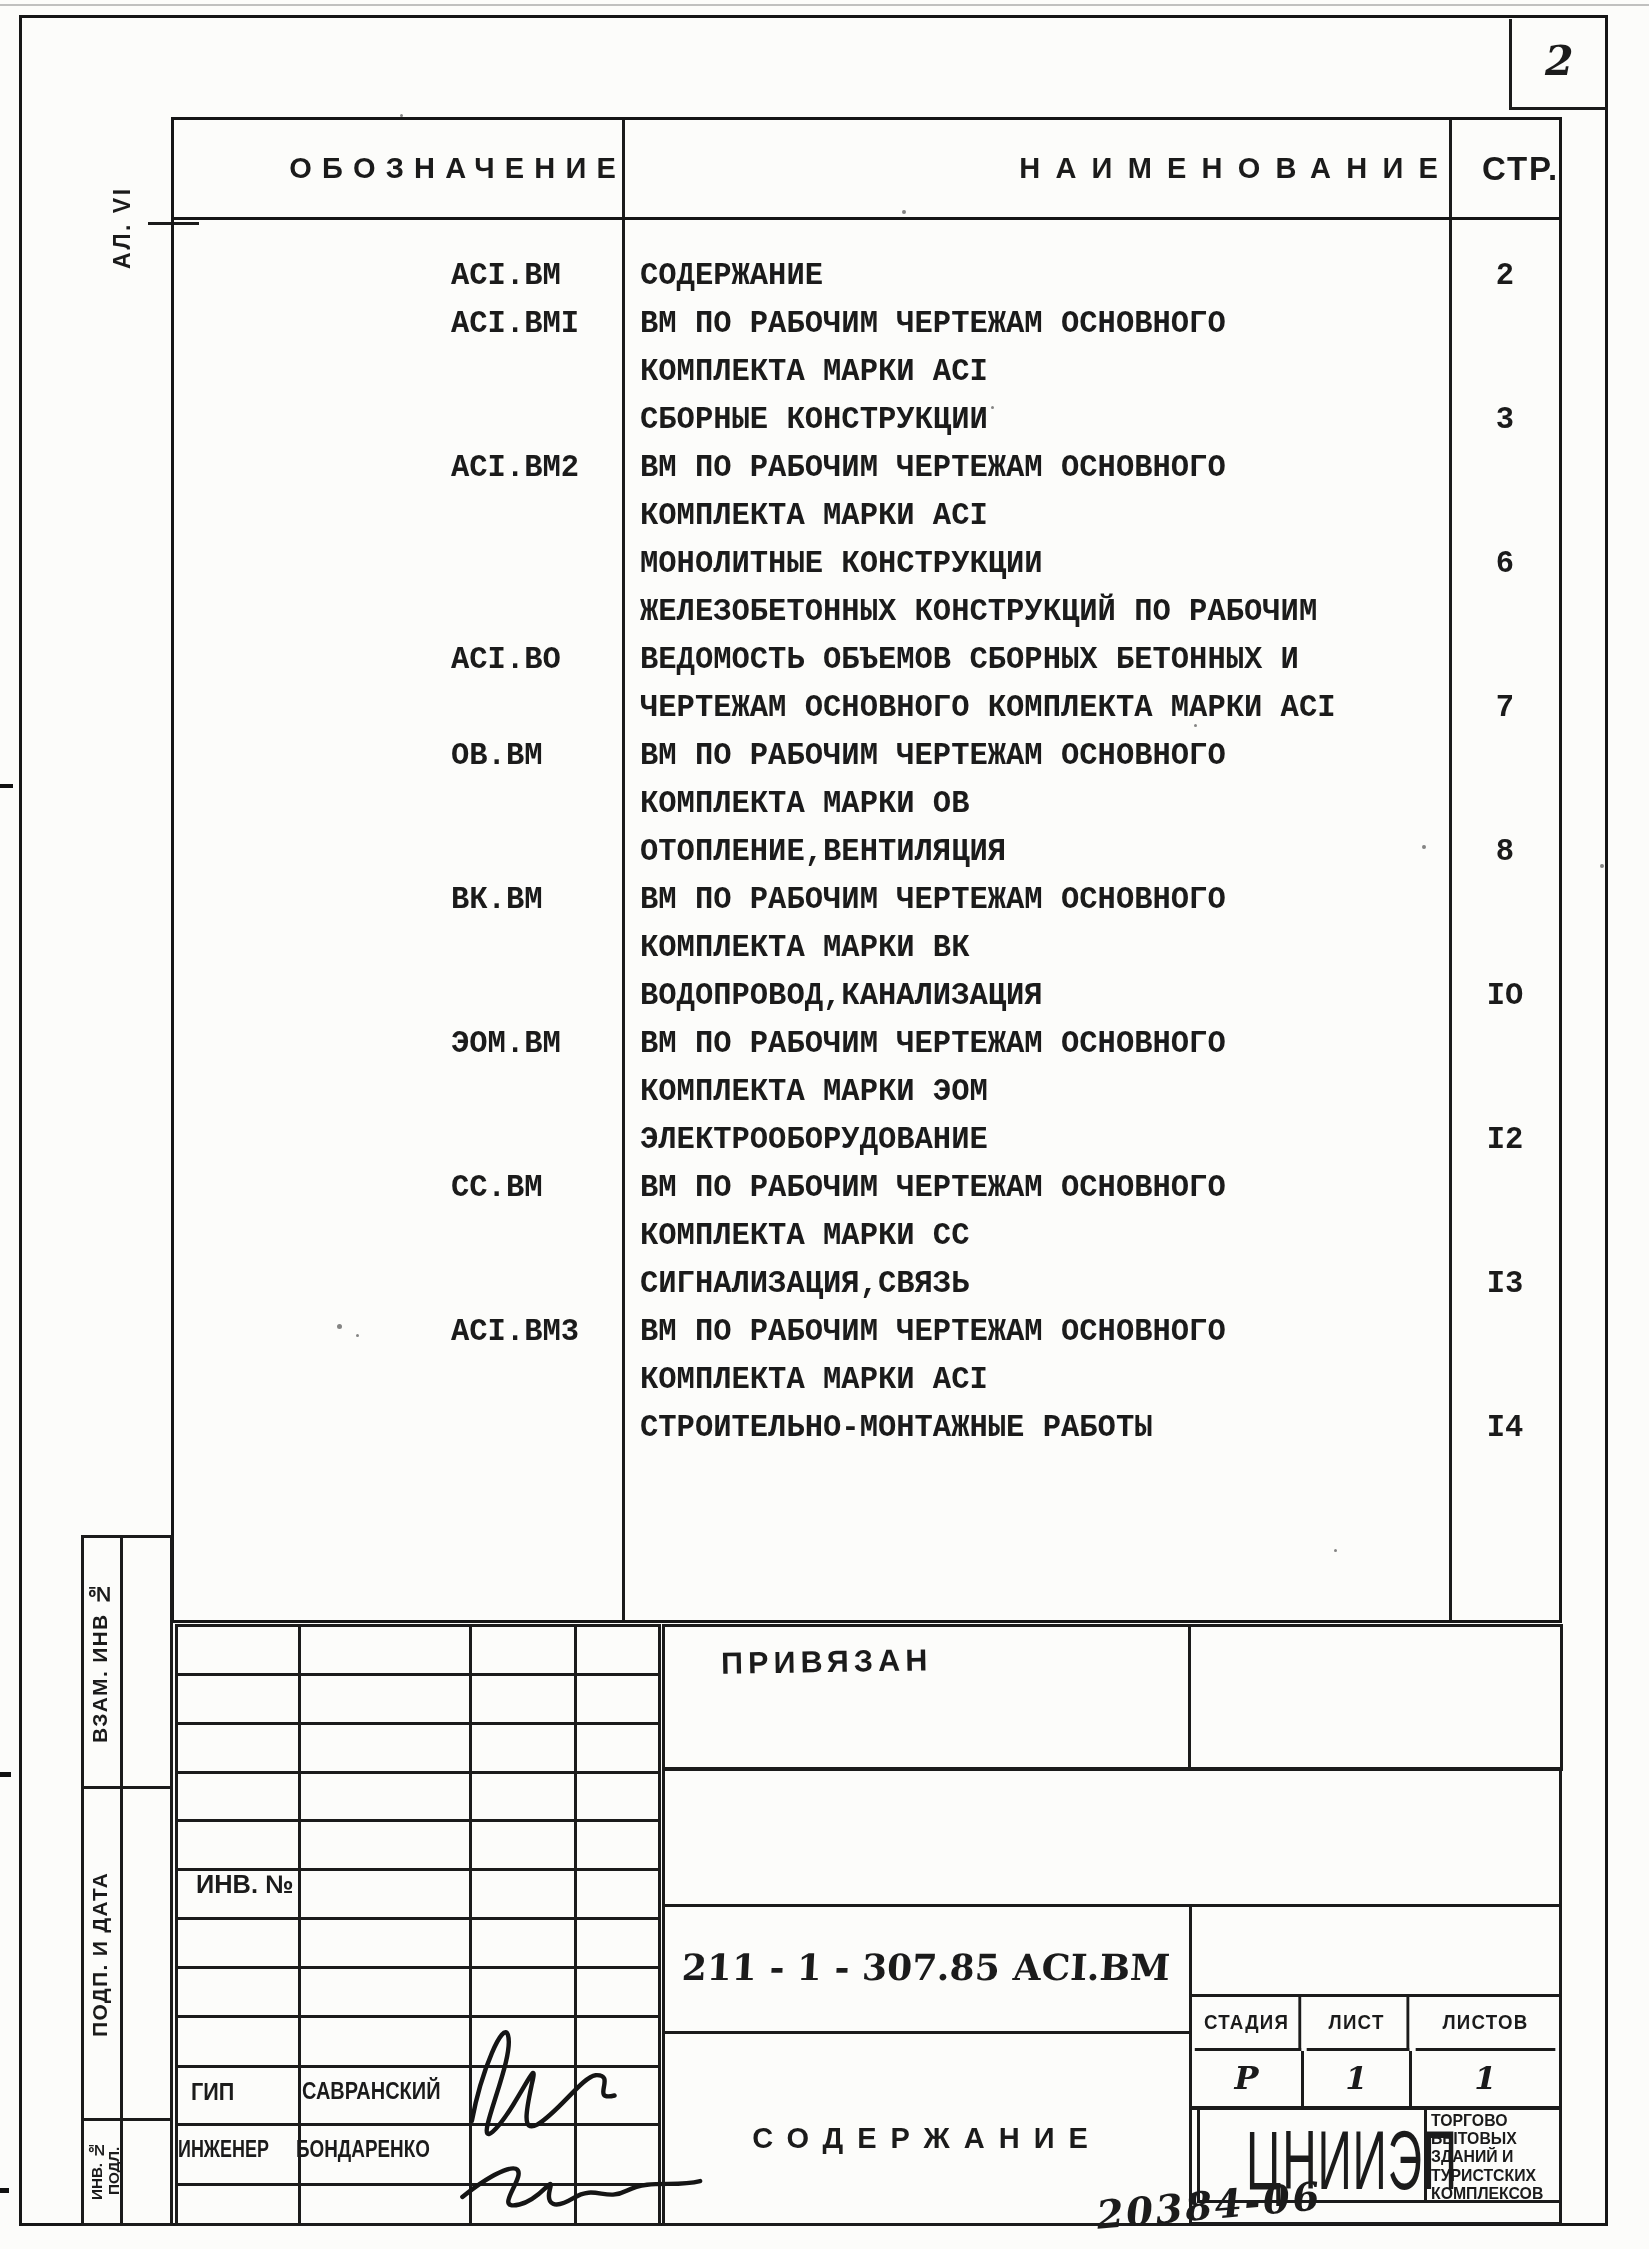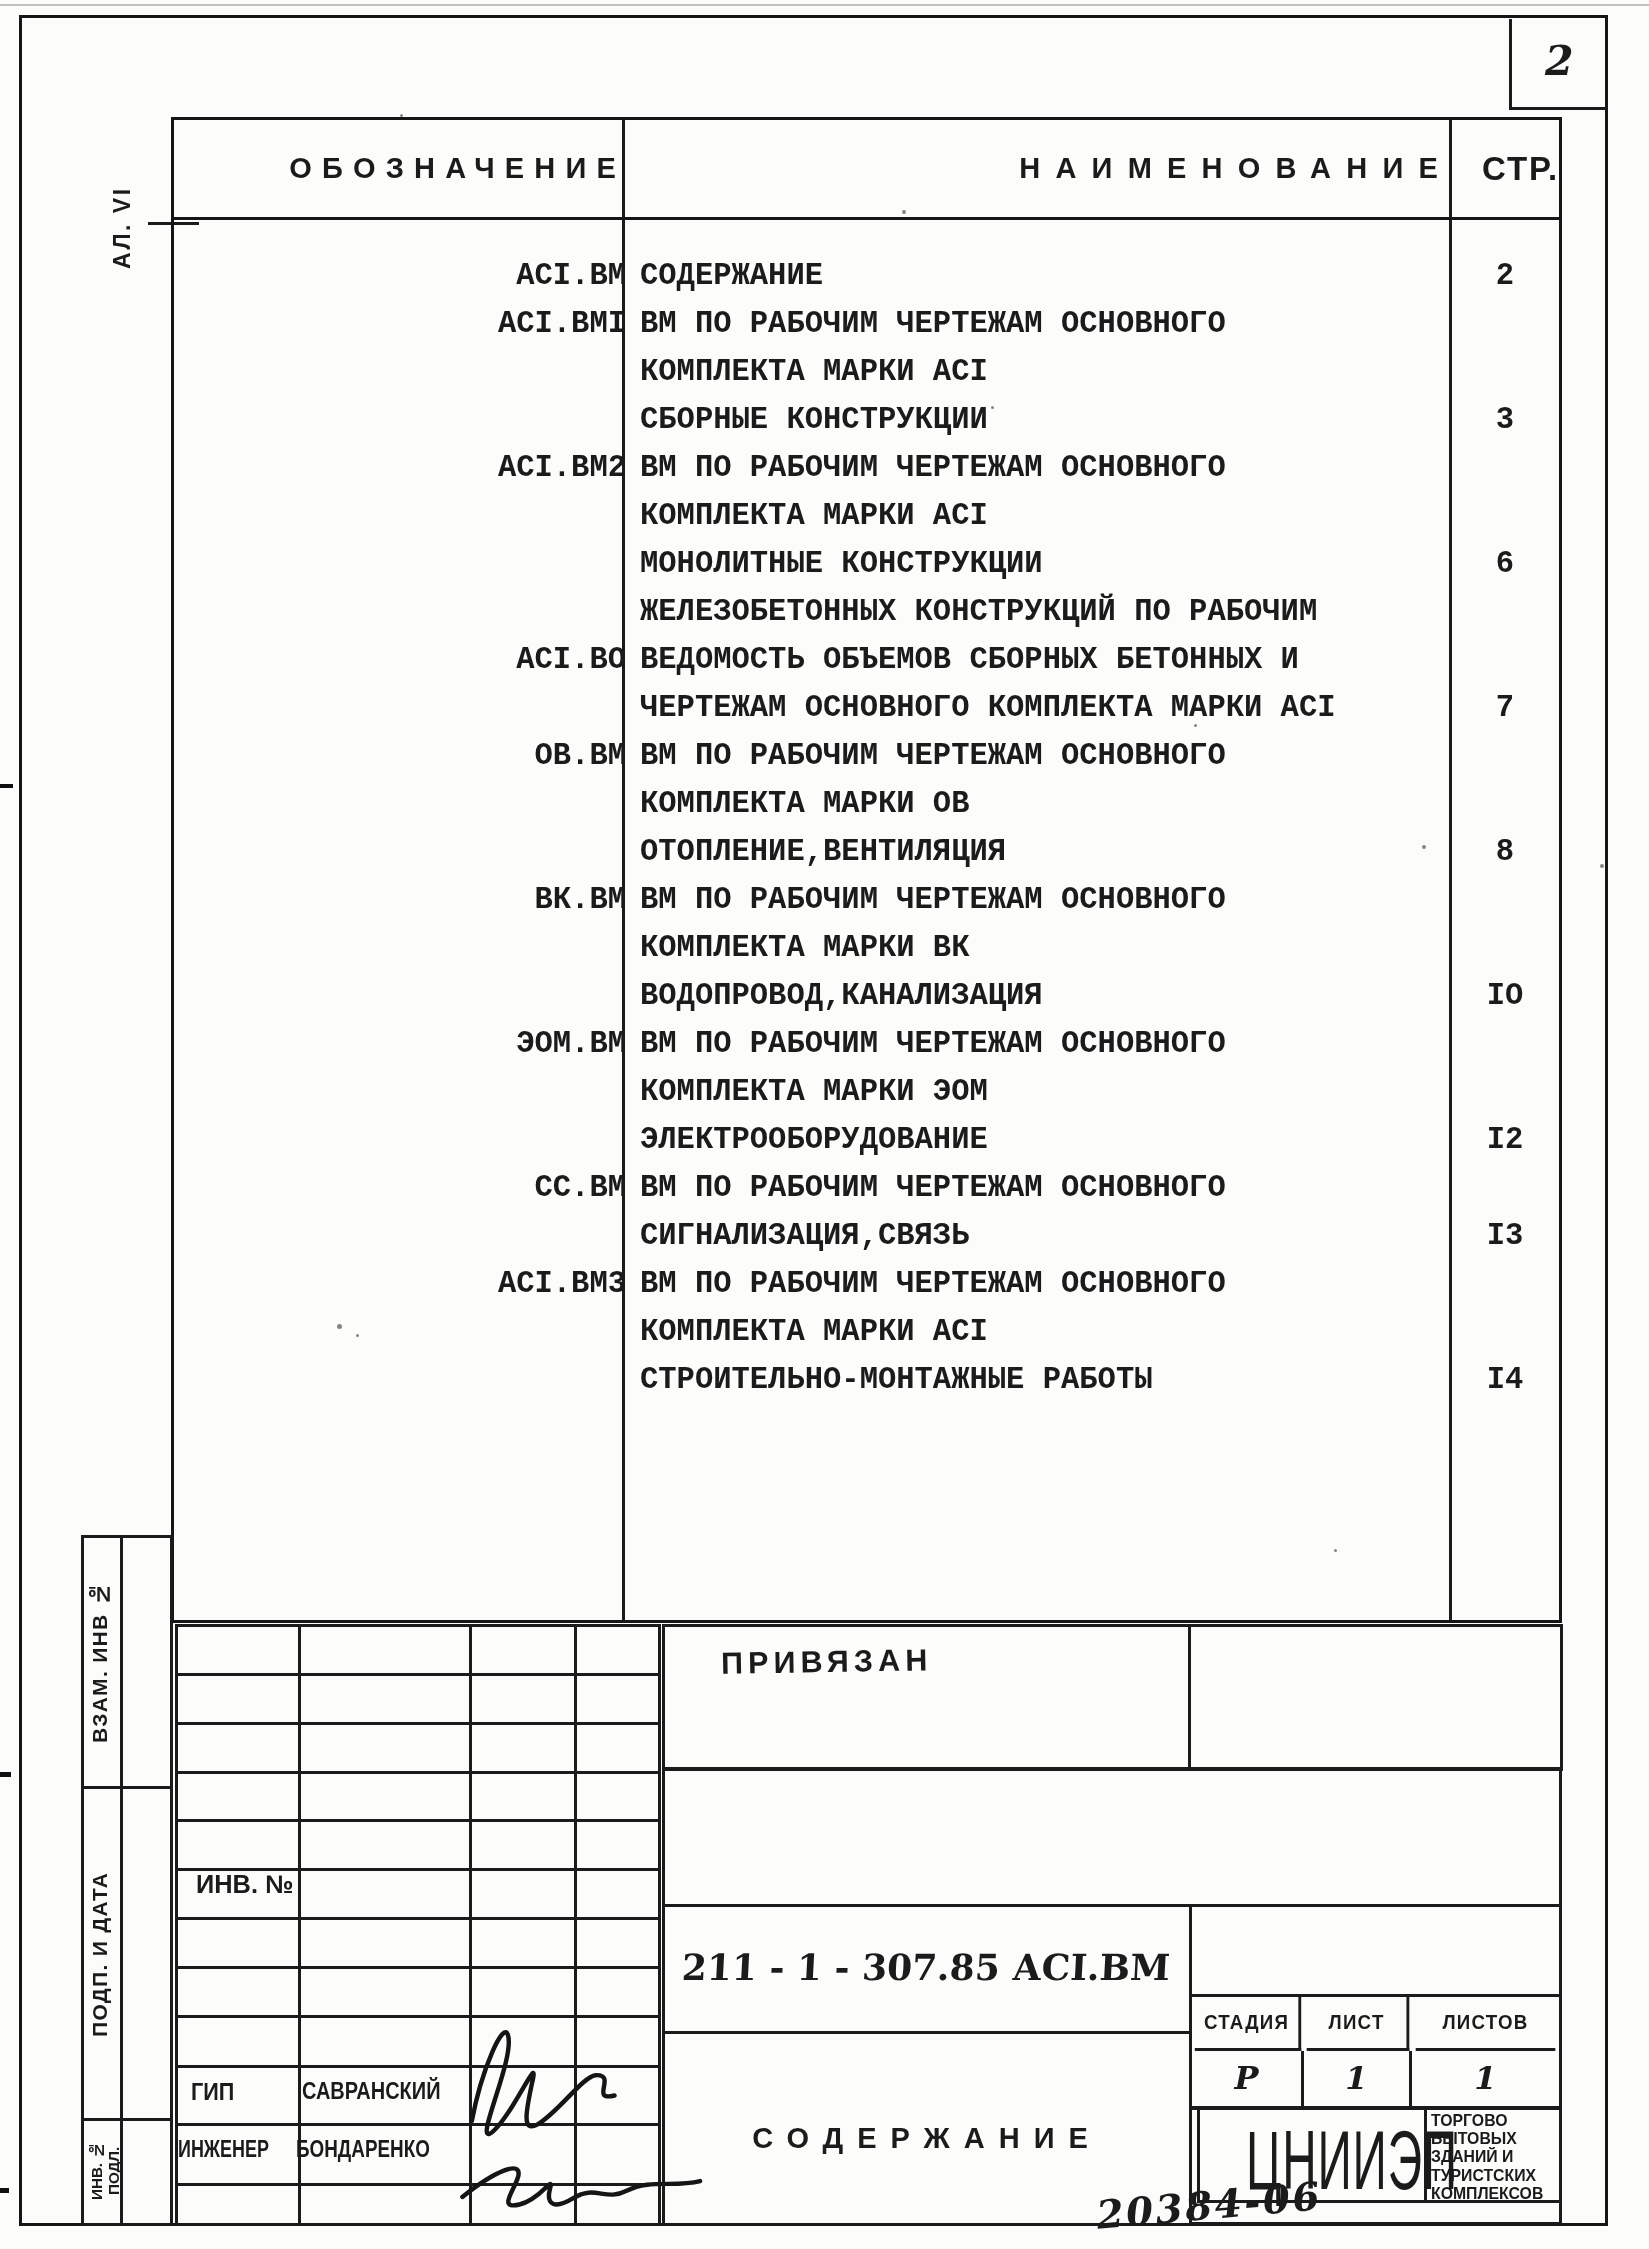--- a/index.html
+++ b/index.html
@@ -35,21 +35,21 @@
   #thead { position:absolute; left:0; top:0; width:100%; height:100px;
     border-bottom:3.8px solid #161616; display:grid; grid-template-columns:452px 827px auto; }
   #thead div { align-self:center; text-align:right; font-weight:bold; }
   #th-des { font-size:29px; letter-spacing:10.2px; }
   #th-name { font-size:29px; letter-spacing:15.2px; }
   #th-page { font-size:33px; letter-spacing:1.9px; }
 
   #toc-lines { position:absolute; left:0; top:132px; width:1383px; }
   .toc-line { display:grid; grid-template-columns:452px 827px auto; height:48px;
     font-family:"Liberation Mono","DejaVu Sans Mono",monospace; font-weight:bold; font-size:30.5px; line-height:48px; white-space:pre; }
-  .cell-des  { padding-left:277px;text-align:right; }
+  .cell-des  { padding-left:277px; }
   .cell-name { padding-left:14px; }
   .cell-page { text-align:center; }
 
   
   #strip { left:81px; top:1535px; width:92px; height:691px; border:3.2px solid #1b1b1b; }
   #strip .vdiv { position:absolute; left:36px; top:0; bottom:0; width:3.2px; background:#1b1b1b; }
   #strip .hdiv { position:absolute; left:0; width:100%; height:3.2px; background:#1b1b1b; }
   .strip-label { position:absolute; left:3.8px; width:30.5px; writing-mode:vertical-rl; transform:rotate(180deg);
     font-weight:bold; text-align:center; letter-spacing:1.3px; }
   #strip-l0 { top:3.8px;   height:241px; font-size:21px; }
@@ -144,20 +144,21 @@
         <div class="toc-line"><div class="cell-des">ОВ.ВМ</div><div class="cell-name">ВМ ПО РАБОЧИМ ЧЕРТЕЖАМ ОСНОВНОГО</div><div class="cell-page"></div></div>
         <div class="toc-line"><div class="cell-des"></div><div class="cell-name">КОМПЛЕКТА МАРКИ ОВ</div><div class="cell-page"></div></div>
         <div class="toc-line"><div class="cell-des"></div><div class="cell-name">ОТОПЛЕНИЕ,ВЕНТИЛЯЦИЯ</div><div class="cell-page">8</div></div>
         <div class="toc-line"><div class="cell-des">ВК.ВМ</div><div class="cell-name">ВМ ПО РАБОЧИМ ЧЕРТЕЖАМ ОСНОВНОГО</div><div class="cell-page"></div></div>
         <div class="toc-line"><div class="cell-des"></div><div class="cell-name">КОМПЛЕКТА МАРКИ ВК</div><div class="cell-page"></div></div>
         <div class="toc-line"><div class="cell-des"></div><div class="cell-name">ВОДОПРОВОД,КАНАЛИЗАЦИЯ</div><div class="cell-page">IO</div></div>
         <div class="toc-line"><div class="cell-des">ЭОМ.ВМ</div><div class="cell-name">ВМ ПО РАБОЧИМ ЧЕРТЕЖАМ ОСНОВНОГО</div><div class="cell-page"></div></div>
         <div class="toc-line"><div class="cell-des"></div><div class="cell-name">КОМПЛЕКТА МАРКИ ЭОМ</div><div class="cell-page"></div></div>
         <div class="toc-line"><div class="cell-des"></div><div class="cell-name">ЭЛЕКТРООБОРУДОВАНИЕ</div><div class="cell-page">I2</div></div>
         <div class="toc-line"><div class="cell-des">СС.ВМ</div><div class="cell-name">ВМ ПО РАБОЧИМ ЧЕРТЕЖАМ ОСНОВНОГО</div><div class="cell-page"></div></div>
+        <div class="toc-line"><div class="cell-des"></div><div class="cell-name">КОМПЛЕКТА МАРКИ СС</div><div class="cell-page"></div></div>
         <div class="toc-line"><div class="cell-des"></div><div class="cell-name">СИГНАЛИЗАЦИЯ,СВЯЗЬ</div><div class="cell-page">I3</div></div>
         <div class="toc-line"><div class="cell-des">АСI.ВМ3</div><div class="cell-name">ВМ ПО РАБОЧИМ ЧЕРТЕЖАМ ОСНОВНОГО</div><div class="cell-page"></div></div>
         <div class="toc-line"><div class="cell-des"></div><div class="cell-name">КОМПЛЕКТА МАРКИ АСI</div><div class="cell-page"></div></div>
         <div class="toc-line"><div class="cell-des"></div><div class="cell-name">СТРОИТЕЛЬНО-МОНТАЖНЫЕ РАБОТЫ</div><div class="cell-page">I4</div></div>
       </div>
   </div>
 
   <div class="abs" id="strip">
     <div class="vdiv"></div>
     <div class="hdiv" style="top:248px"></div>

